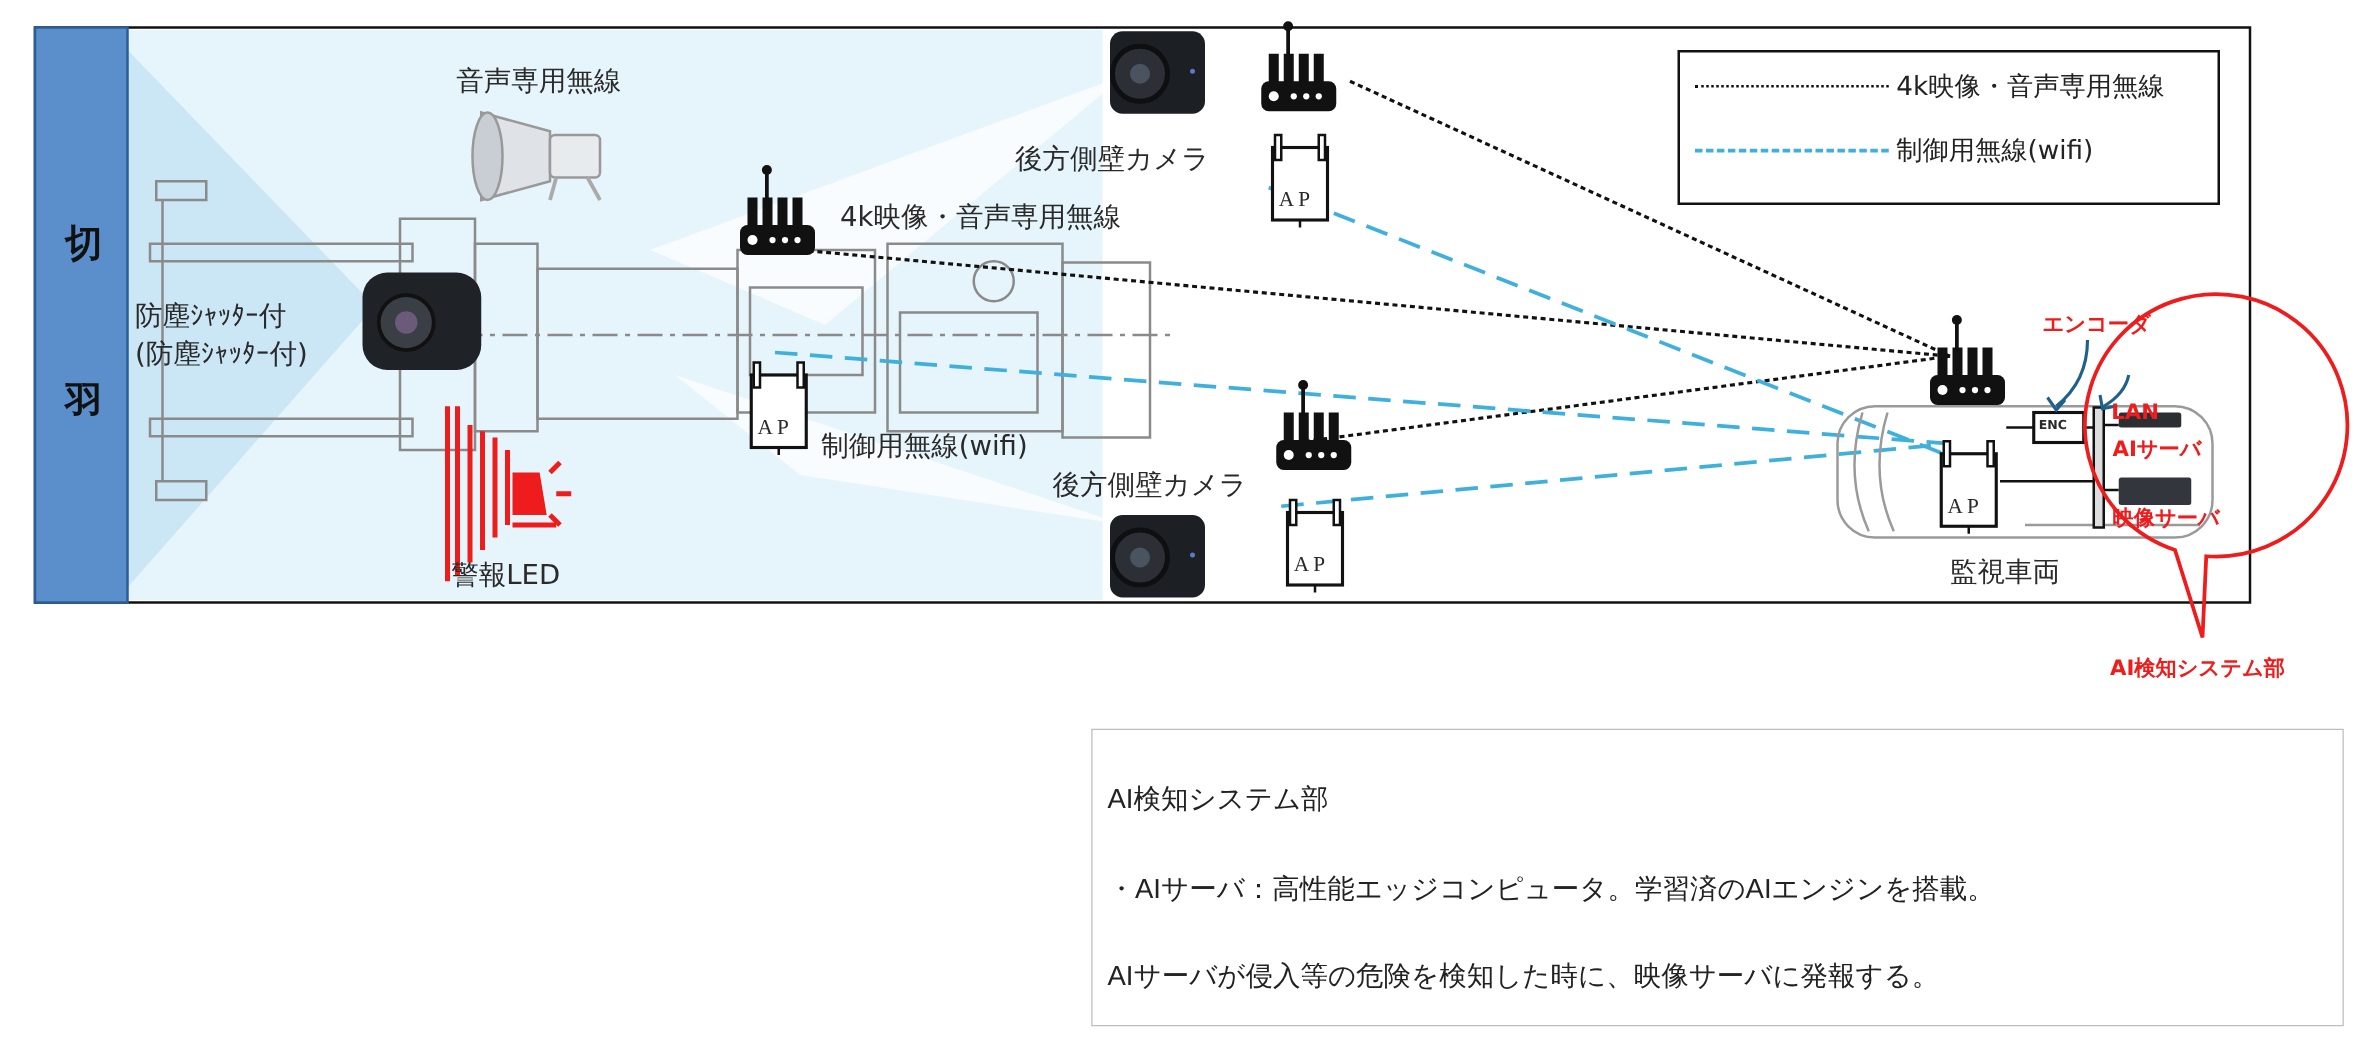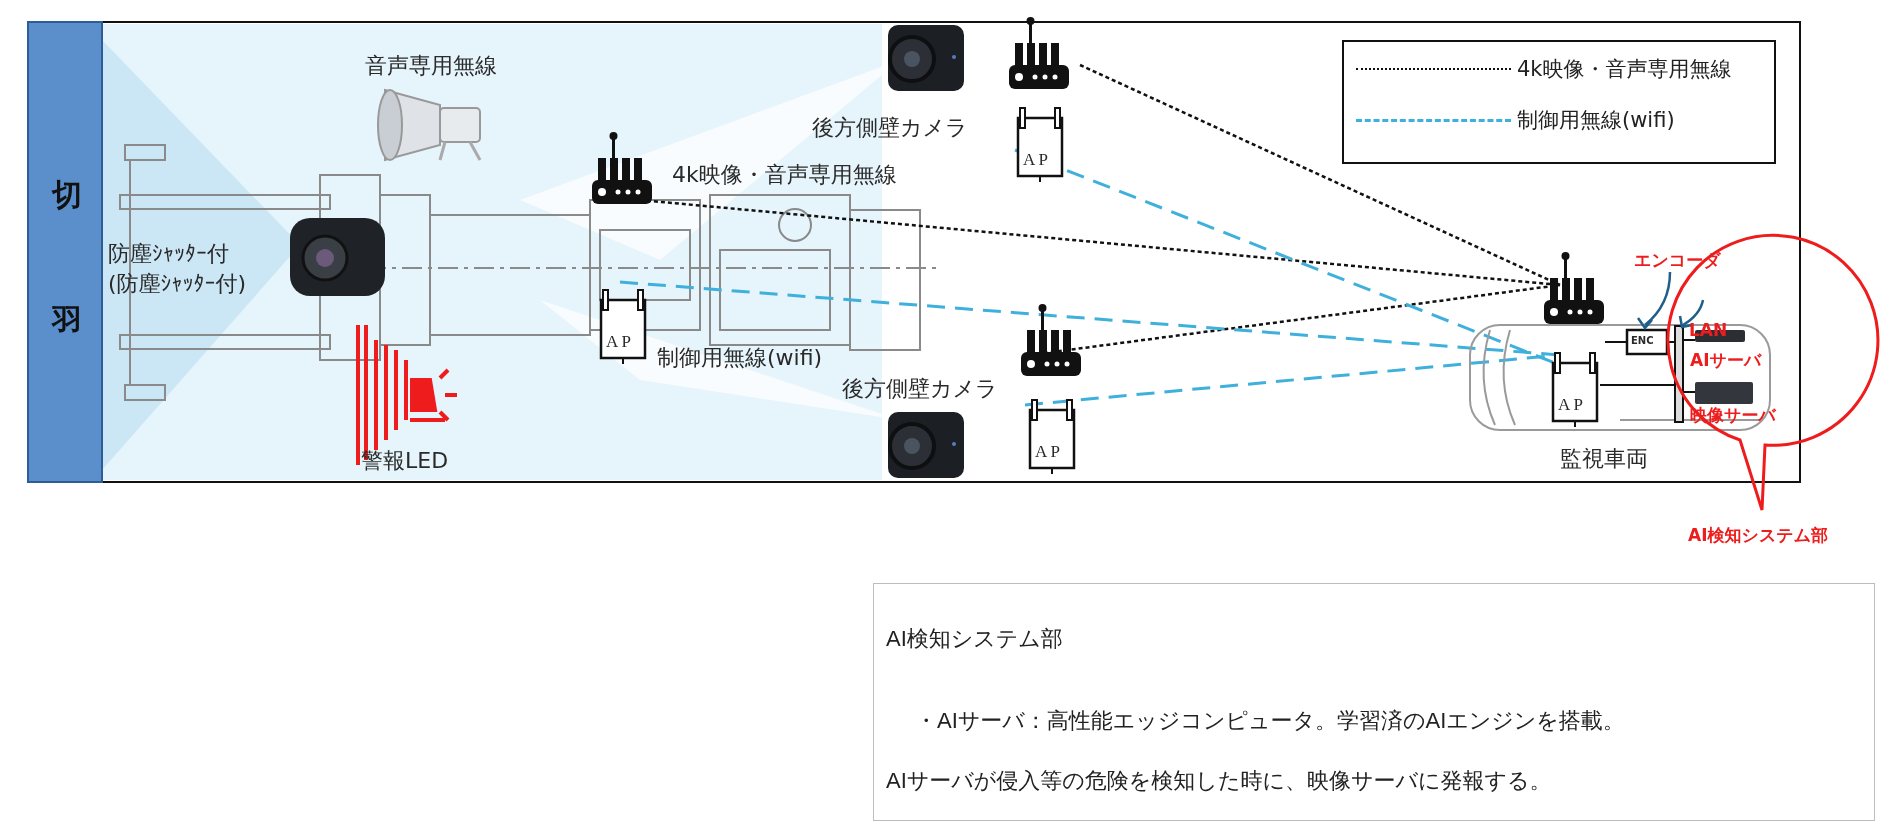--- a/index.html
+++ b/index.html
@@ -199,16 +199,16 @@
     <span class="legend-text">4k映像・音声専用無線</span>
   </div>
   <div class="legend-row" style="top:63px;">
     <span class="legend-line blue"></span>
     <span class="legend-text">制御用無線(wifi)</span>
   </div>
 </div>
 
 <div id="notes">
   <div class="line" style="top:40px;">AI検知システム部</div>
-  <div class="line" style="top:122px;margin-left:29px;">・AIサーバ：高性能エッジコンピュータ。学習済のAIエンジンを搭載。</div>
+  <div class="line" style="top:112px;">・AIサーバ：高性能エッジコンピュータ。学習済のAIエンジンを搭載。</div>
   <div class="line" style="top:145px;"></div>
   <div class="line" style="top:182px;text-align:center;">AIサーバが侵入等の危険を検知した時に、映像サーバに発報する。</div>
 </div>
 
 </body></html>

